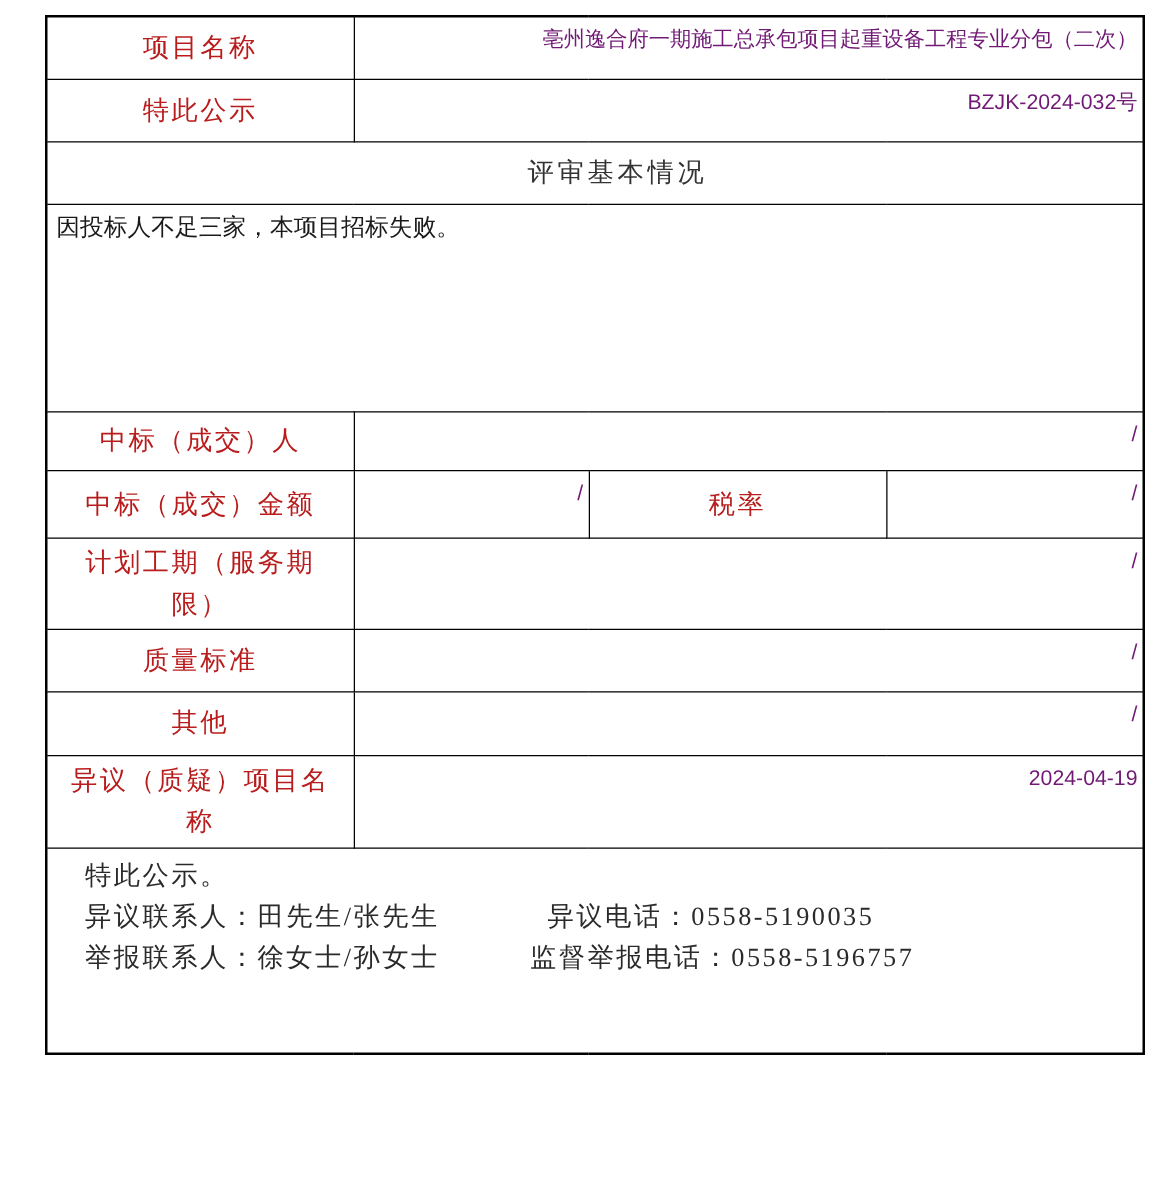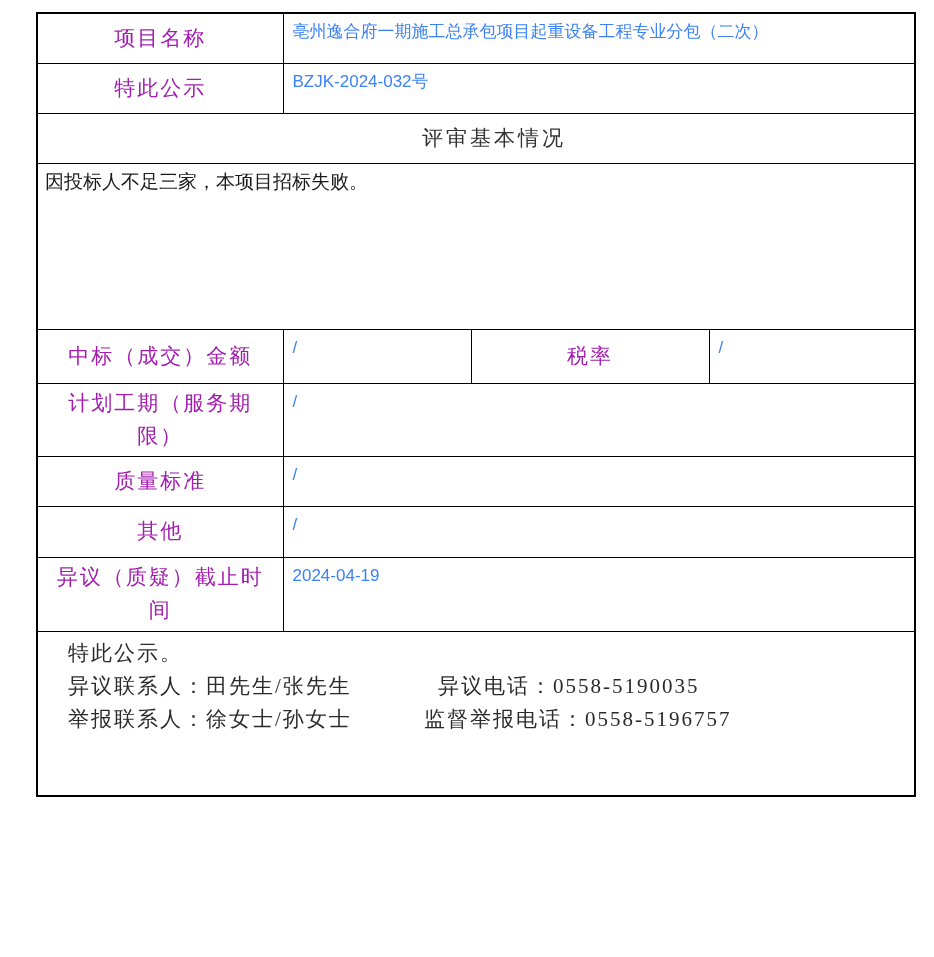--- a/index.html
+++ b/index.html
@@ -20,32 +20,32 @@
   .doc-table td {
     border: 1px solid #000;
     overflow: hidden;
     padding-left: 36px;
   }
   
   td.lbl {
     font-family: "Liberation Serif", serif;
     font-size: 21px;
     letter-spacing: 2px;
-    color: #a21caf;
+    color: #b91c1c;
     text-align: center;
     vertical-align: middle;
     padding: 0 10px;
     line-height: 33px;
     line-break: strict;
   }
   
   td.val {
     font-size: 17px;
-    color: #3b82f6;
-    text-align: left;
+    color: #701a75;
+    text-align: right;
     vertical-align: top;
     padding: 7px 4px 0 9px;
     line-height: 22px;
   }
   td.section-header {
     font-family: "Liberation Serif", serif;
     font-size: 21px;
     letter-spacing: 3px;
     color: #333;
     text-align: center;
@@ -87,40 +87,44 @@
     <tr style="height:50px">
       <td class="lbl">特此公示</td>
       <td class="val" colspan="3">BZJK-2024-032号</td>
     </tr>
     <tr style="height:50px">
       <td class="section-header" colspan="4">评审基本情况</td>
     </tr>
     <tr style="height:166px">
       <td class="bigcell" colspan="4">因投标人不足三家，本项目招标失败。</td>
     </tr>
+    <tr style="height:47px">
+      <td class="lbl">中标（成交）人</td>
+      <td class="val" colspan="3">/</td>
+    </tr>
     <tr style="height:54px">
       <td class="lbl">中标（成交）金额</td>
       <td class="val">/</td>
       <td class="lbl">税率</td>
       <td class="val">/</td>
     </tr>
     <tr style="height:73px">
       <td class="lbl">计划工期（服务期限）</td>
       <td class="val" colspan="3">/</td>
     </tr>
     <tr style="height:50px">
       <td class="lbl">质量标准</td>
       <td class="val" colspan="3">/</td>
     </tr>
     <tr style="height:51px">
       <td class="lbl">其他</td>
       <td class="val" colspan="3">/</td>
     </tr>
     <tr style="height:74px">
-      <td class="lbl">异议（质疑）截止时间</td>
+      <td class="lbl">异议（质疑）项目名称</td>
       <td class="val" colspan="3">2024-04-19</td>
     </tr>
     <tr style="height:165px">
       <td class="footer-cell" colspan="4">
         <div class="footer-line">特此公示。</div>
         <div class="footer-line">
           <span class="footer-left-1">异议联系人：田先生/张先生</span><span>异议电话：0558-5190035</span>
         </div>
         <div class="footer-line">
           <span class="footer-left-2">举报联系人：徐女士/孙女士</span><span>监督举报电话：0558-5196757</span>

